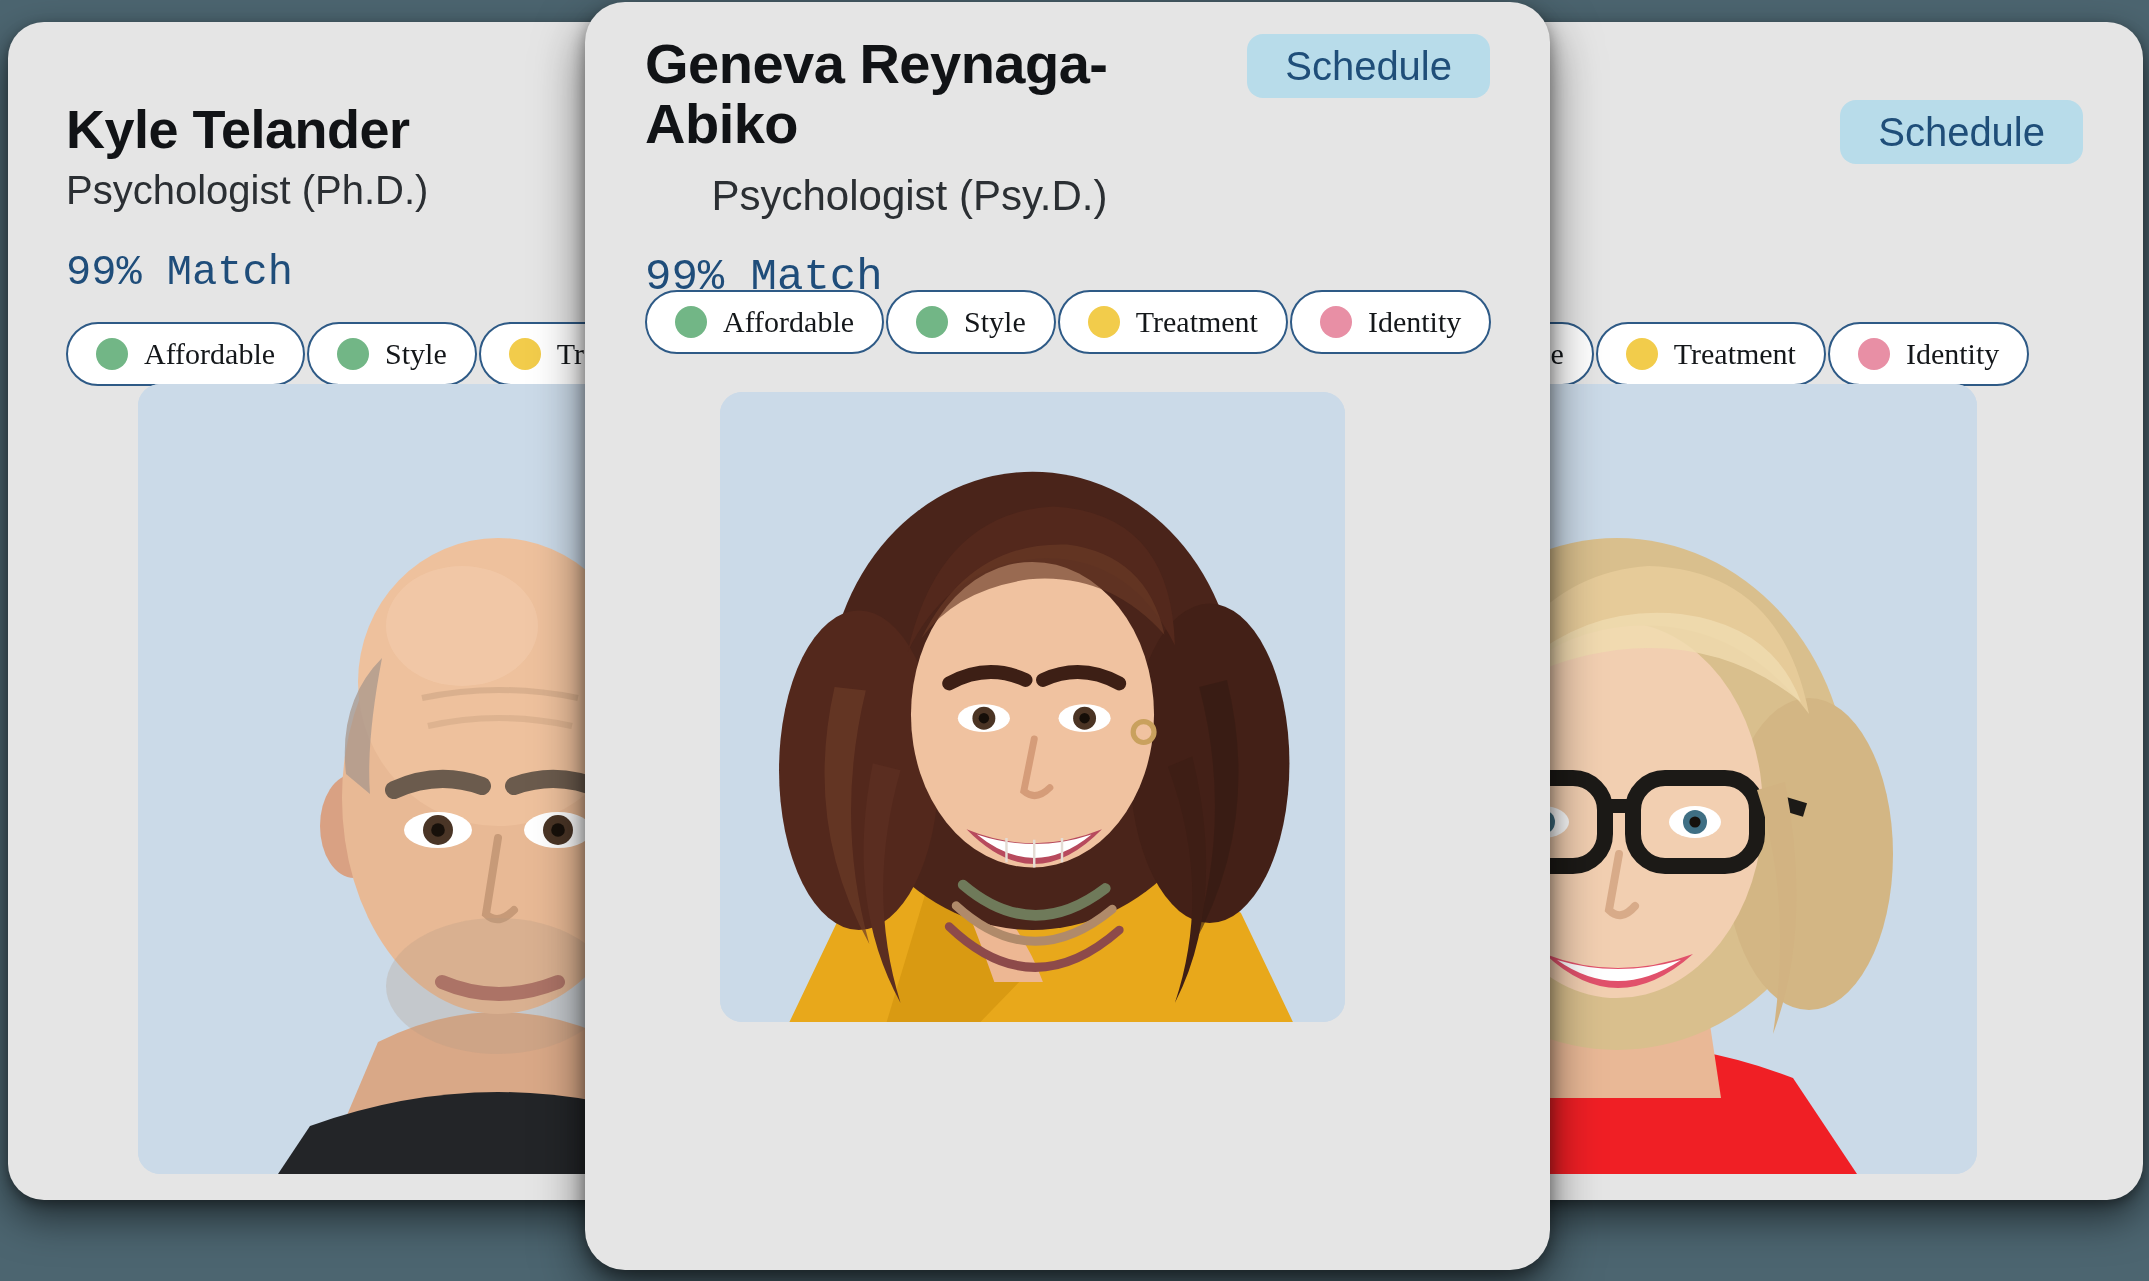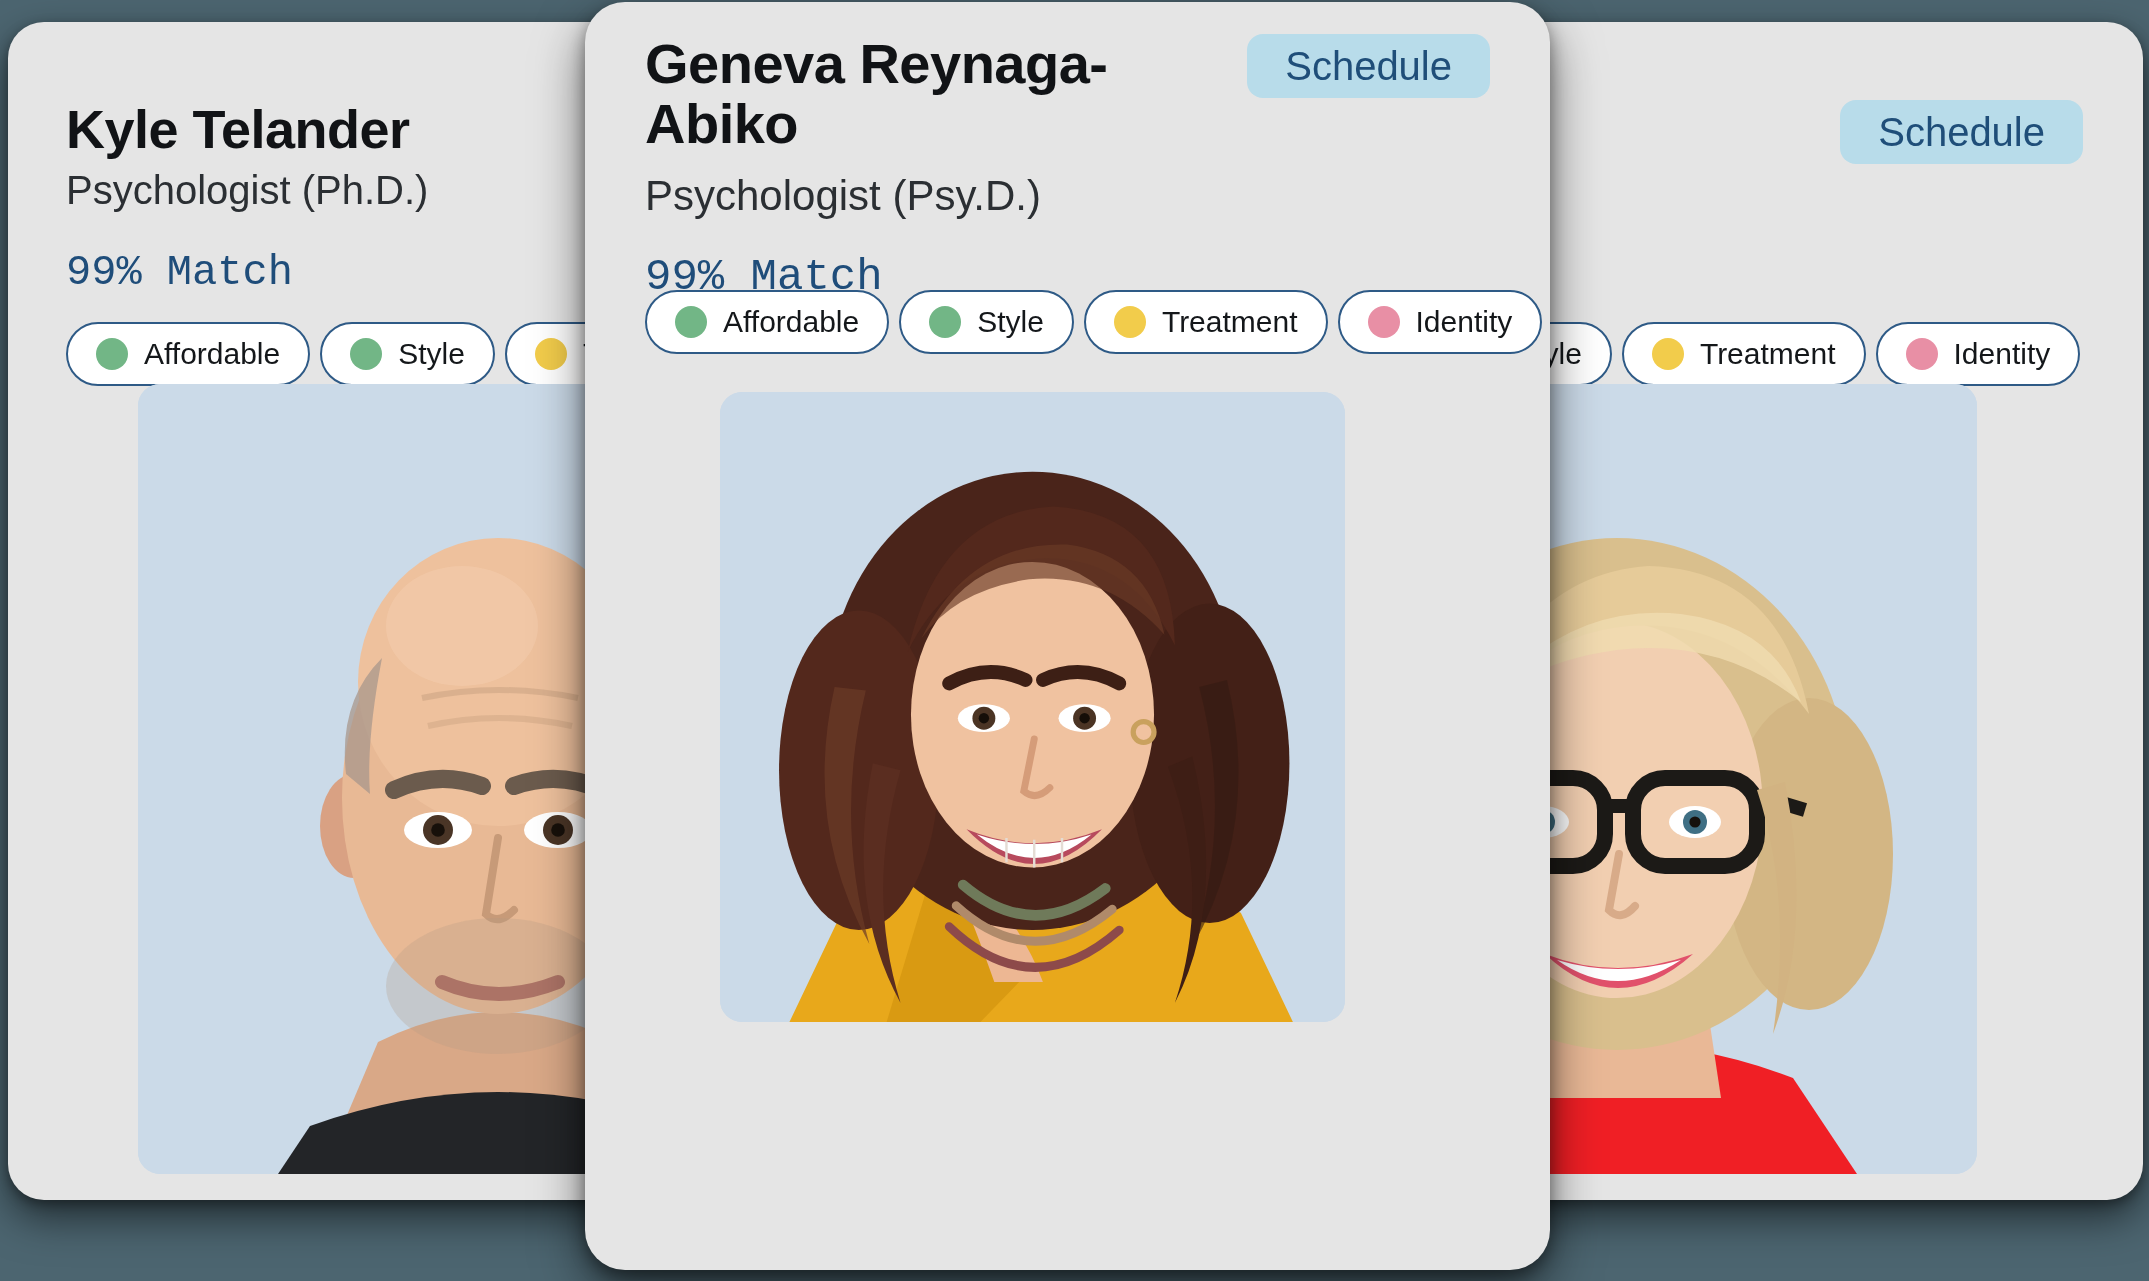--- a/index.html
+++ b/index.html
@@ -78,20 +78,21 @@
     line-height: 1.08;
     color: #111316;
     white-space: pre-line;
   }
   .provider-title {
     margin: 8px 0 0 0;
     font-size: 40px;
     font-weight: 400;
     color: #2b2f33;
     line-height: 1.2;
+    text-align: right;
   }
   .provider-match {
     margin: 36px 0 0 0;
     font-size: 42px;
     font-weight: 400;
     color: #1f4d7a;
     line-height: 1.1;
     font-family: Liberation Mono, monospace;
   }
 
@@ -108,22 +109,23 @@
     cursor: pointer;
     line-height: 1;
     white-space: nowrap;
   }
 
   
   .chip-row {
     position: absolute;
     display: flex;
     align-items: flex-start;
-    gap: 10px;
+    gap: 2px;
     white-space: nowrap;
+    font-family: Liberation Serif, serif;
   }
   .chip {
     display: inline-flex;
     align-items: center;
     gap: 16px;
     background: #ffffff;
     border: 2px solid #2e5a86;
     border-radius: 999px;
     padding: 14px 28px;
     font-size: 30px;

